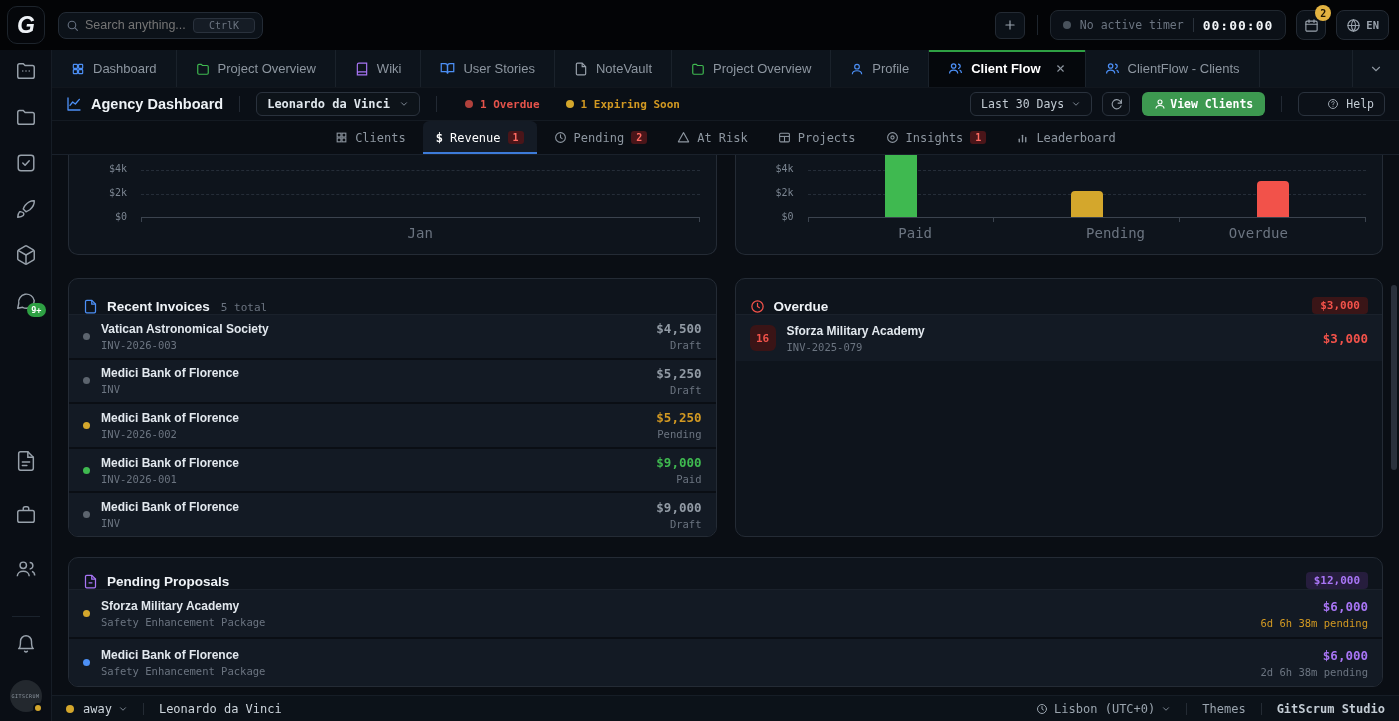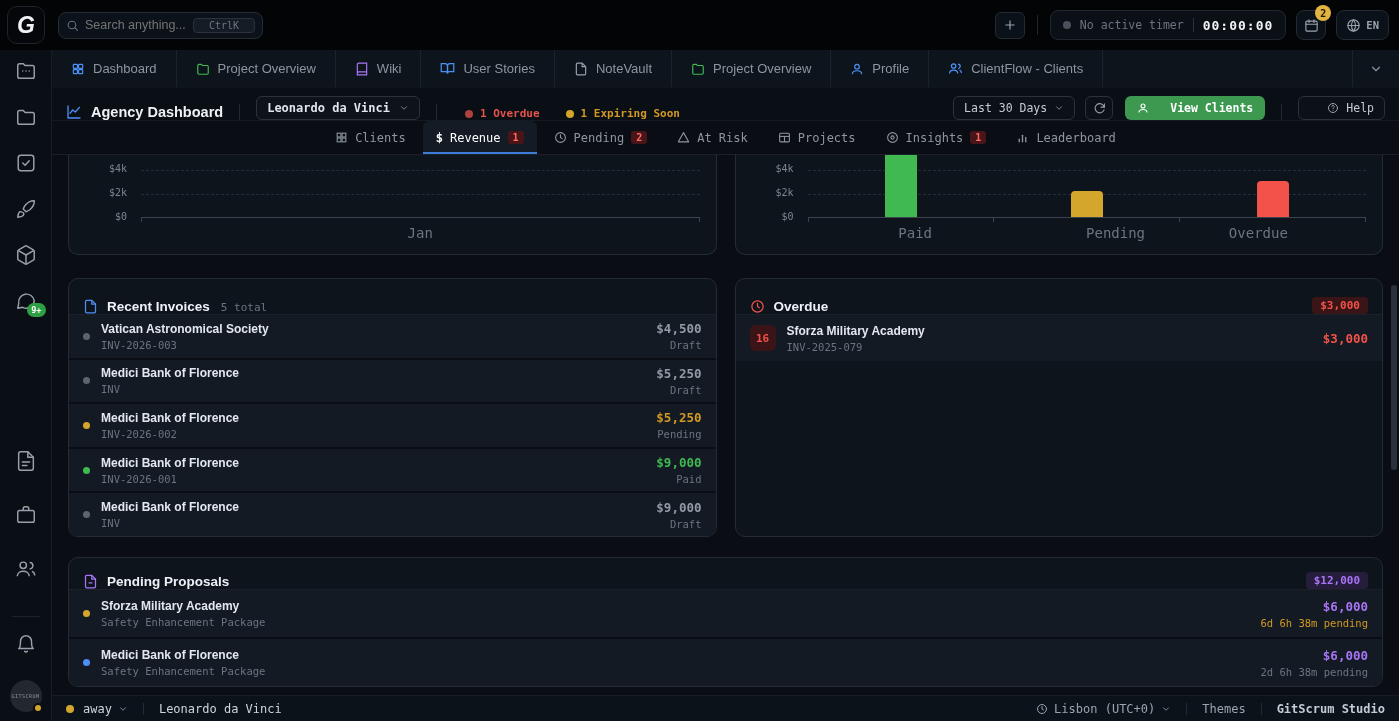--- a/index.html
+++ b/index.html
@@ -57,37 +57,37 @@
   .chatbadge { position:absolute; right:-9px; bottom:-5px; background:#2ea043; color:#fff;
     font-size:8.5px; font-weight:bold; border-radius:8px; padding:2px 4px; font-family:"DejaVu Sans Mono",monospace; }
   .rail-spacer { flex:1; }
   .avatar { width:32px; height:32px; border-radius:50%; background:#23282e; margin-bottom:9px; position:relative;
     display:flex; align-items:center; justify-content:center; color:#8d96a0; font-size:5px; letter-spacing:.5px; }
   .avatar .presence { position:absolute; right:-1px; bottom:-1px; width:10px; height:10px; border-radius:50%;
     background:#d4a72c; border:2px solid #0a0e15; }
 
   
   .header { position:absolute; top:88px; left:52px; right:0; height:33px; background:#0a0f16;
-    border-bottom:1px solid #141a22; display:flex; align-items:flex-end; padding:0 14px; }
+    border-bottom:1px solid #141a22; display:flex; align-items:center; padding:0 14px; }
   .h-title { font-size:14.5px; font-weight:bold; color:#eef2f6; margin-left:9px; }
   .h-div { width:1px; height:16px; background:#222933; margin:0 16px; }
   .selector { height:24px; border:1px solid #2a323d; background:#0d1319; border-radius:6px;
     display:flex; align-items:center; gap:9px; padding:0 10px; color:#dfe6ec;
     font-size:12px; font-weight:bold; }
   .alert { display:flex; align-items:center; gap:7px; font-size:11px; font-weight:bold; }
   .alert .dot { width:8px; height:8px; border-radius:50%; }
   .alert.red { color:#e5534b; margin-left:12px; }
   .alert.red .dot { background:#b0413c; }
   .alert.amber { color:#d29922; margin-left:26px; }
   .alert.amber .dot { background:#d4a72c; }
   .pill { height:24px; border:1px solid #2a323d; border-radius:6px; background:#0c1118;
     display:flex; align-items:center; gap:7px; padding:0 10px; color:#c3ccd4; font-size:11.5px; }
   .refreshbtn { width:28px; justify-content:center; padding:0; margin-left:10px; }
   .viewclients { height:24px; border-radius:6px; background:#3d9950; color:#fff; font-weight:bold;
-    font-size:11.5px; display:flex; align-items:center; gap:21px; padding:10px 12px; margin-left:12px; }
+    font-size:11.5px; display:flex; align-items:center; gap:4px; padding:10px 12px; margin-left:12px; }
   .helpbtn { margin-left:12px;padding-left:28px; }
 
   
   .subtabs { position:absolute; top:121px; left:52px; right:0; height:34px; border-bottom:1px solid #1a212b;
     display:flex; align-items:stretch; justify-content:center; gap:4px; background:#0a0e14; }
   .stab { display:flex; align-items:center; gap:7px; padding:0 13px; color:#8d96a0; font-size:12px; }
   .stab.active { color:#fff; background:#141b25; border-radius:6px 6px 0 0; box-shadow:inset 0 -2px 0 #3d7bd9; }
   .stab .sbadge { background:#4a1519; color:#ff6b63; font-size:10px; font-weight:bold;
     border-radius:3px; padding:1px 5px; }
   .stab .dollar { font-size:12px; font-weight:bold; }
@@ -267,20 +267,37 @@
   </div>
   <div class="tab">
     <span style="color:#4c8ff5">
         <svg width="14" height="14" viewBox="0 0 24 24" fill="none" stroke="currentColor" stroke-width="2">
           <circle cx="12" cy="8" r="4"></circle>
           <path d="M4 21c0-4 4-6 8-6s8 2 8 6"></path>
         </svg>
       </span>
     <span>Profile</span>
   </div>
+  <div class="tab active">
+    <span style="color:#4c8ff5">
+        <svg width="15" height="15" viewBox="0 0 24 24" fill="none" stroke="currentColor" stroke-width="2">
+          <circle cx="9" cy="8" r="3.5"></circle>
+          <path d="M2.5 20c0-3.5 3-5.5 6.5-5.5s6.5 2 6.5 5.5"></path>
+          <path d="M16 5a3.5 3.5 0 0 1 0 7"></path>
+          <path d="M18.5 14.6c2 .8 3 2.3 3 4.4"></path>
+        </svg>
+      </span>
+    <span>Client Flow</span>
+    <span class="close">
+        <svg width="11" height="11" viewBox="0 0 24 24" fill="none" stroke="currentColor" stroke-width="2.4" stroke-linecap="round">
+          <line x1="6" y1="6" x2="18" y2="18"></line>
+          <line x1="18" y1="6" x2="6" y2="18"></line>
+        </svg>
+      </span>
+  </div>
   <div class="tab">
     <span style="color:#4c8ff5">
         <svg width="15" height="15" viewBox="0 0 24 24" fill="none" stroke="currentColor" stroke-width="2">
           <circle cx="9" cy="8" r="3.5"></circle>
           <path d="M2.5 20c0-3.5 3-5.5 6.5-5.5s6.5 2 6.5 5.5"></path>
           <path d="M16 5a3.5 3.5 0 0 1 0 7"></path>
           <path d="M18.5 14.6c2 .8 3 2.3 3 4.4"></path>
         </svg>
       </span>
     <span>ClientFlow - Clients</span>

